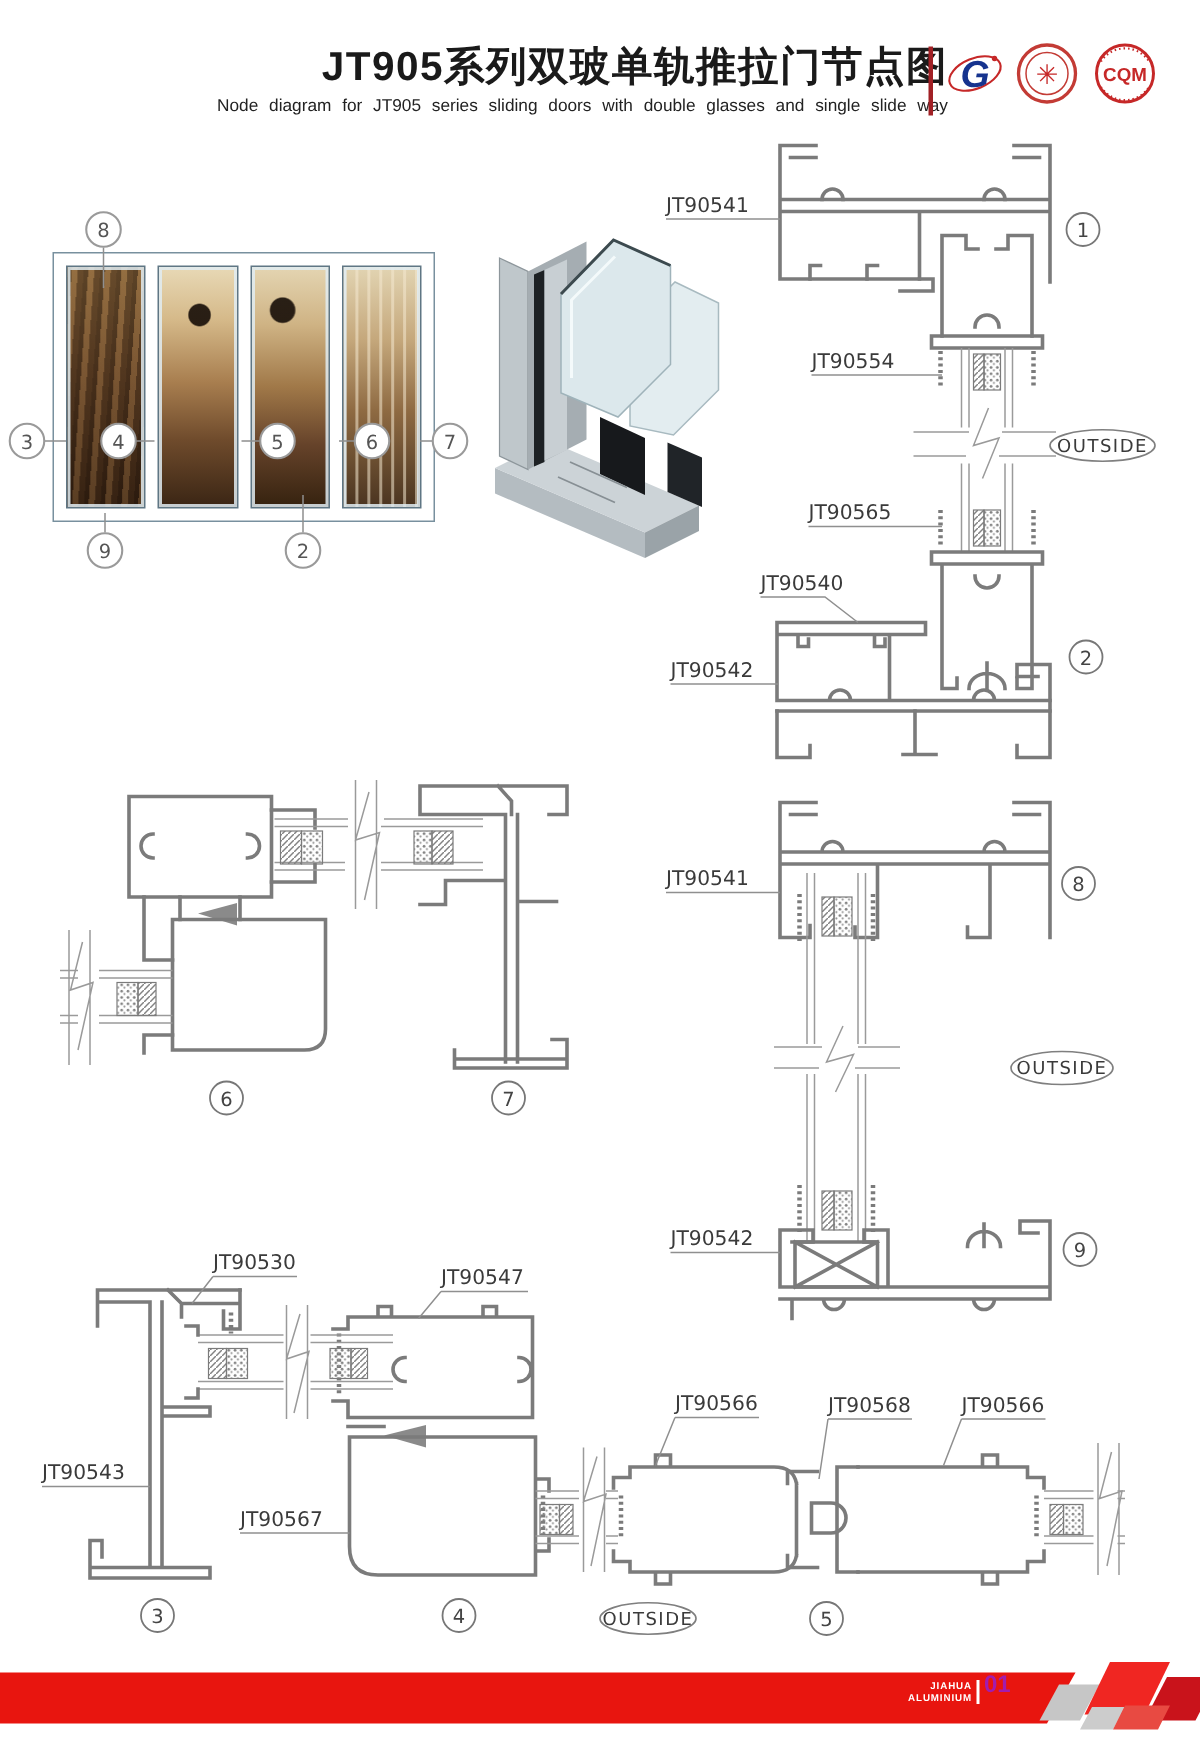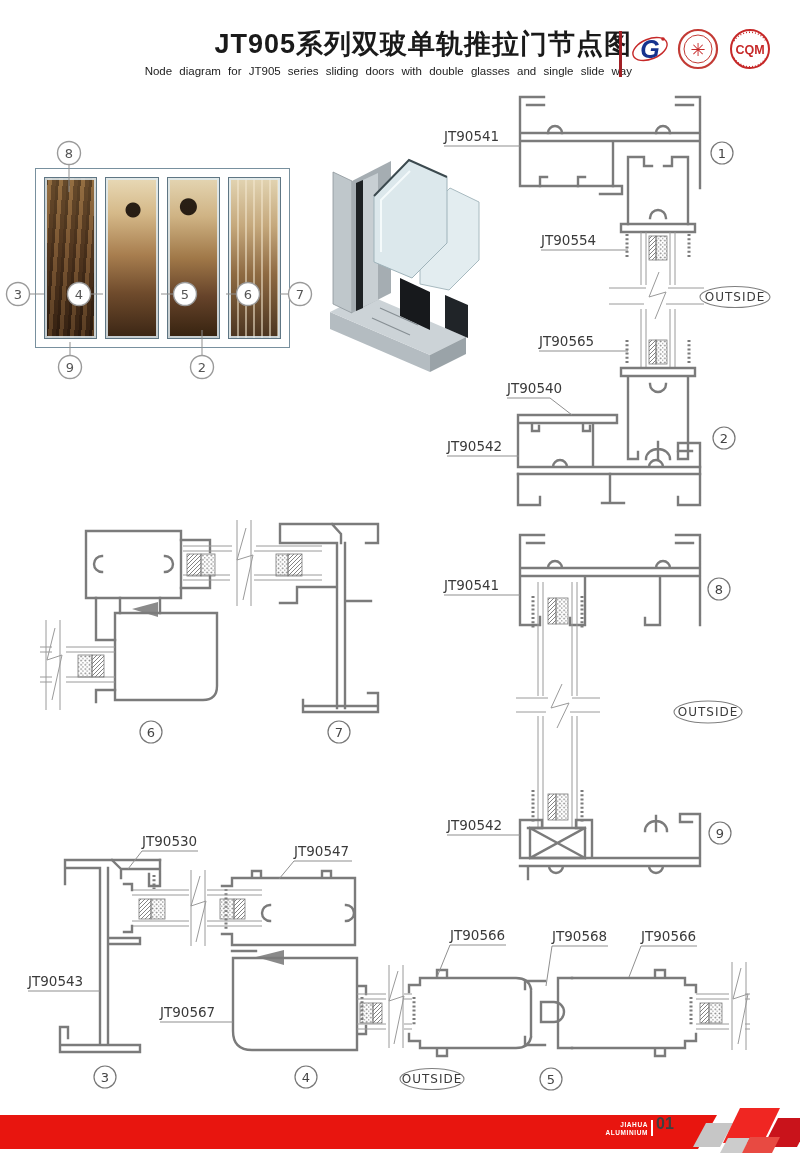--- a/index.html
+++ b/index.html
@@ -38,21 +38,21 @@
   .out-e{fill:#fff;stroke:#7f7f7f;stroke-width:1.1;}
   .out-t{font:12px "DejaVu Sans", sans-serif;fill:#3a3a3a;text-anchor:middle;letter-spacing:1px;}
   .wedge{fill:#8a8a8a;stroke:none;}
   .co-c{fill:#fff;stroke:#9a9a9a;stroke-width:1.4;}
   .co-t{font:13px "DejaVu Sans", sans-serif;fill:#555;text-anchor:middle;}
   
   .fbrand{position:absolute;left:560px;width:88px;text-align:right;color:#fff;z-index:6;
     font-size:6.5px;font-weight:700;letter-spacing:.6px;line-height:1.3;}
   .fb1{top:1121px;} .fb2{top:1129px;}
   .fdiv{position:absolute;left:651px;top:1120px;width:1.5px;height:16px;background:#fff;z-index:6;}
-  .fpage{position:absolute;left:656px;top:1115px;color:#404040;font-size:16px;font-weight:700;z-index:6;}
+  .fpage{position:absolute;left:656px;top:1115px;color:#a21caf;font-size:16px;font-weight:700;z-index:6;}
   .lg-t{text-anchor:middle;}
 </style>
 </head>
 <body>
 
 <div class="page">
 
   <div class="titles">
     <div class="t-cn">JT905系列双玻单轨推拉门节点图</div>
     <div class="t-en">Node diagram for JT905 series sliding doors with double glasses and single slide way</div>

